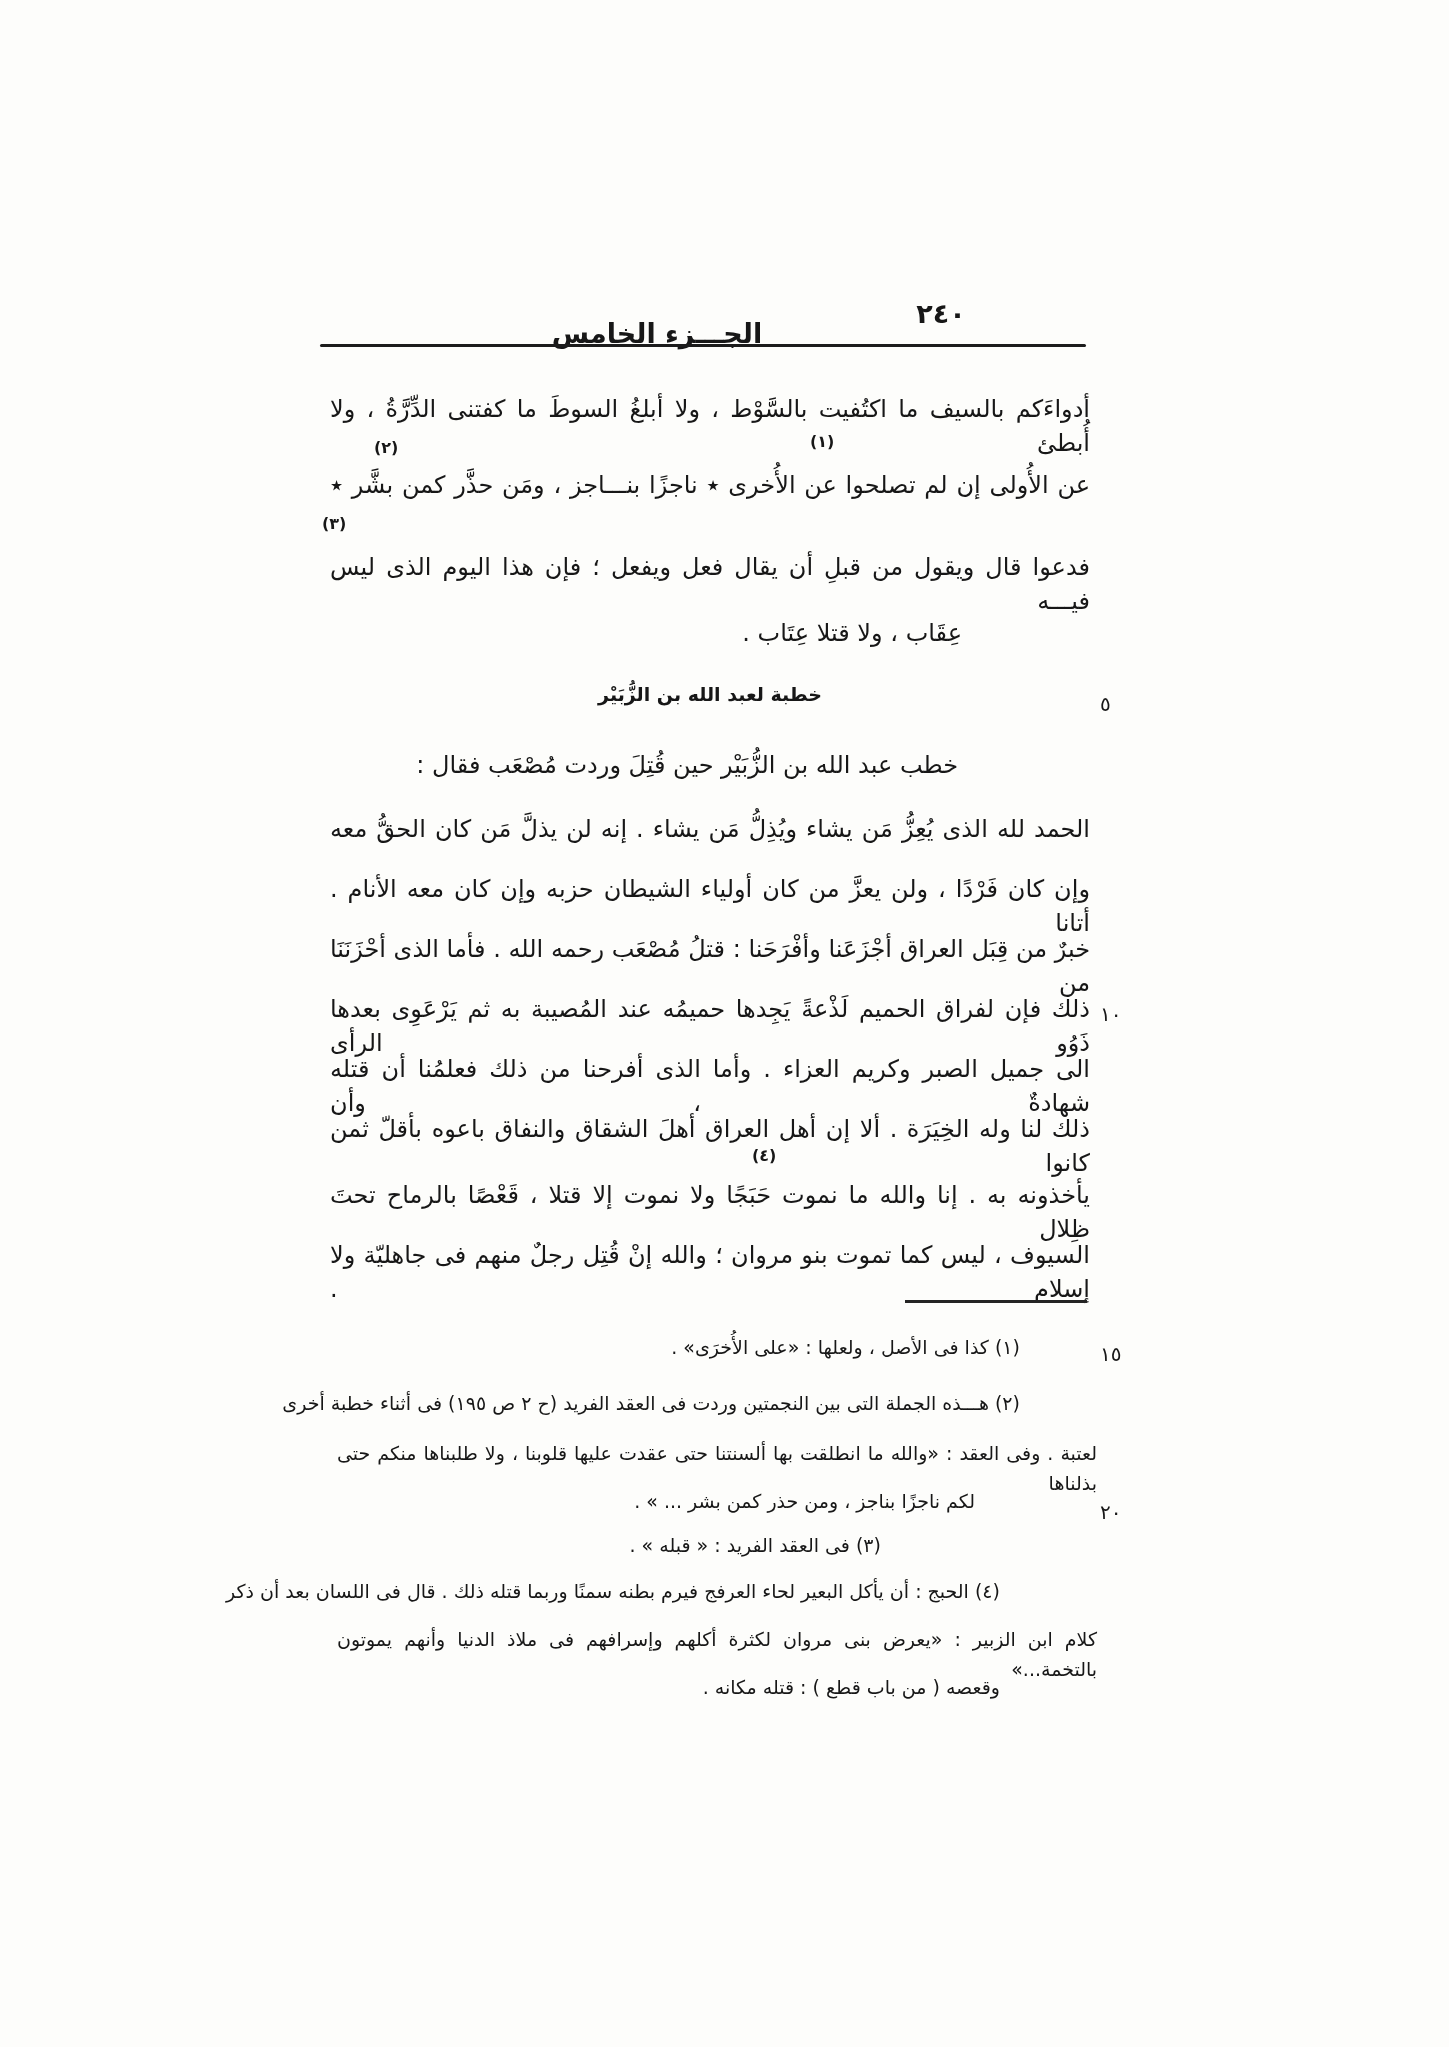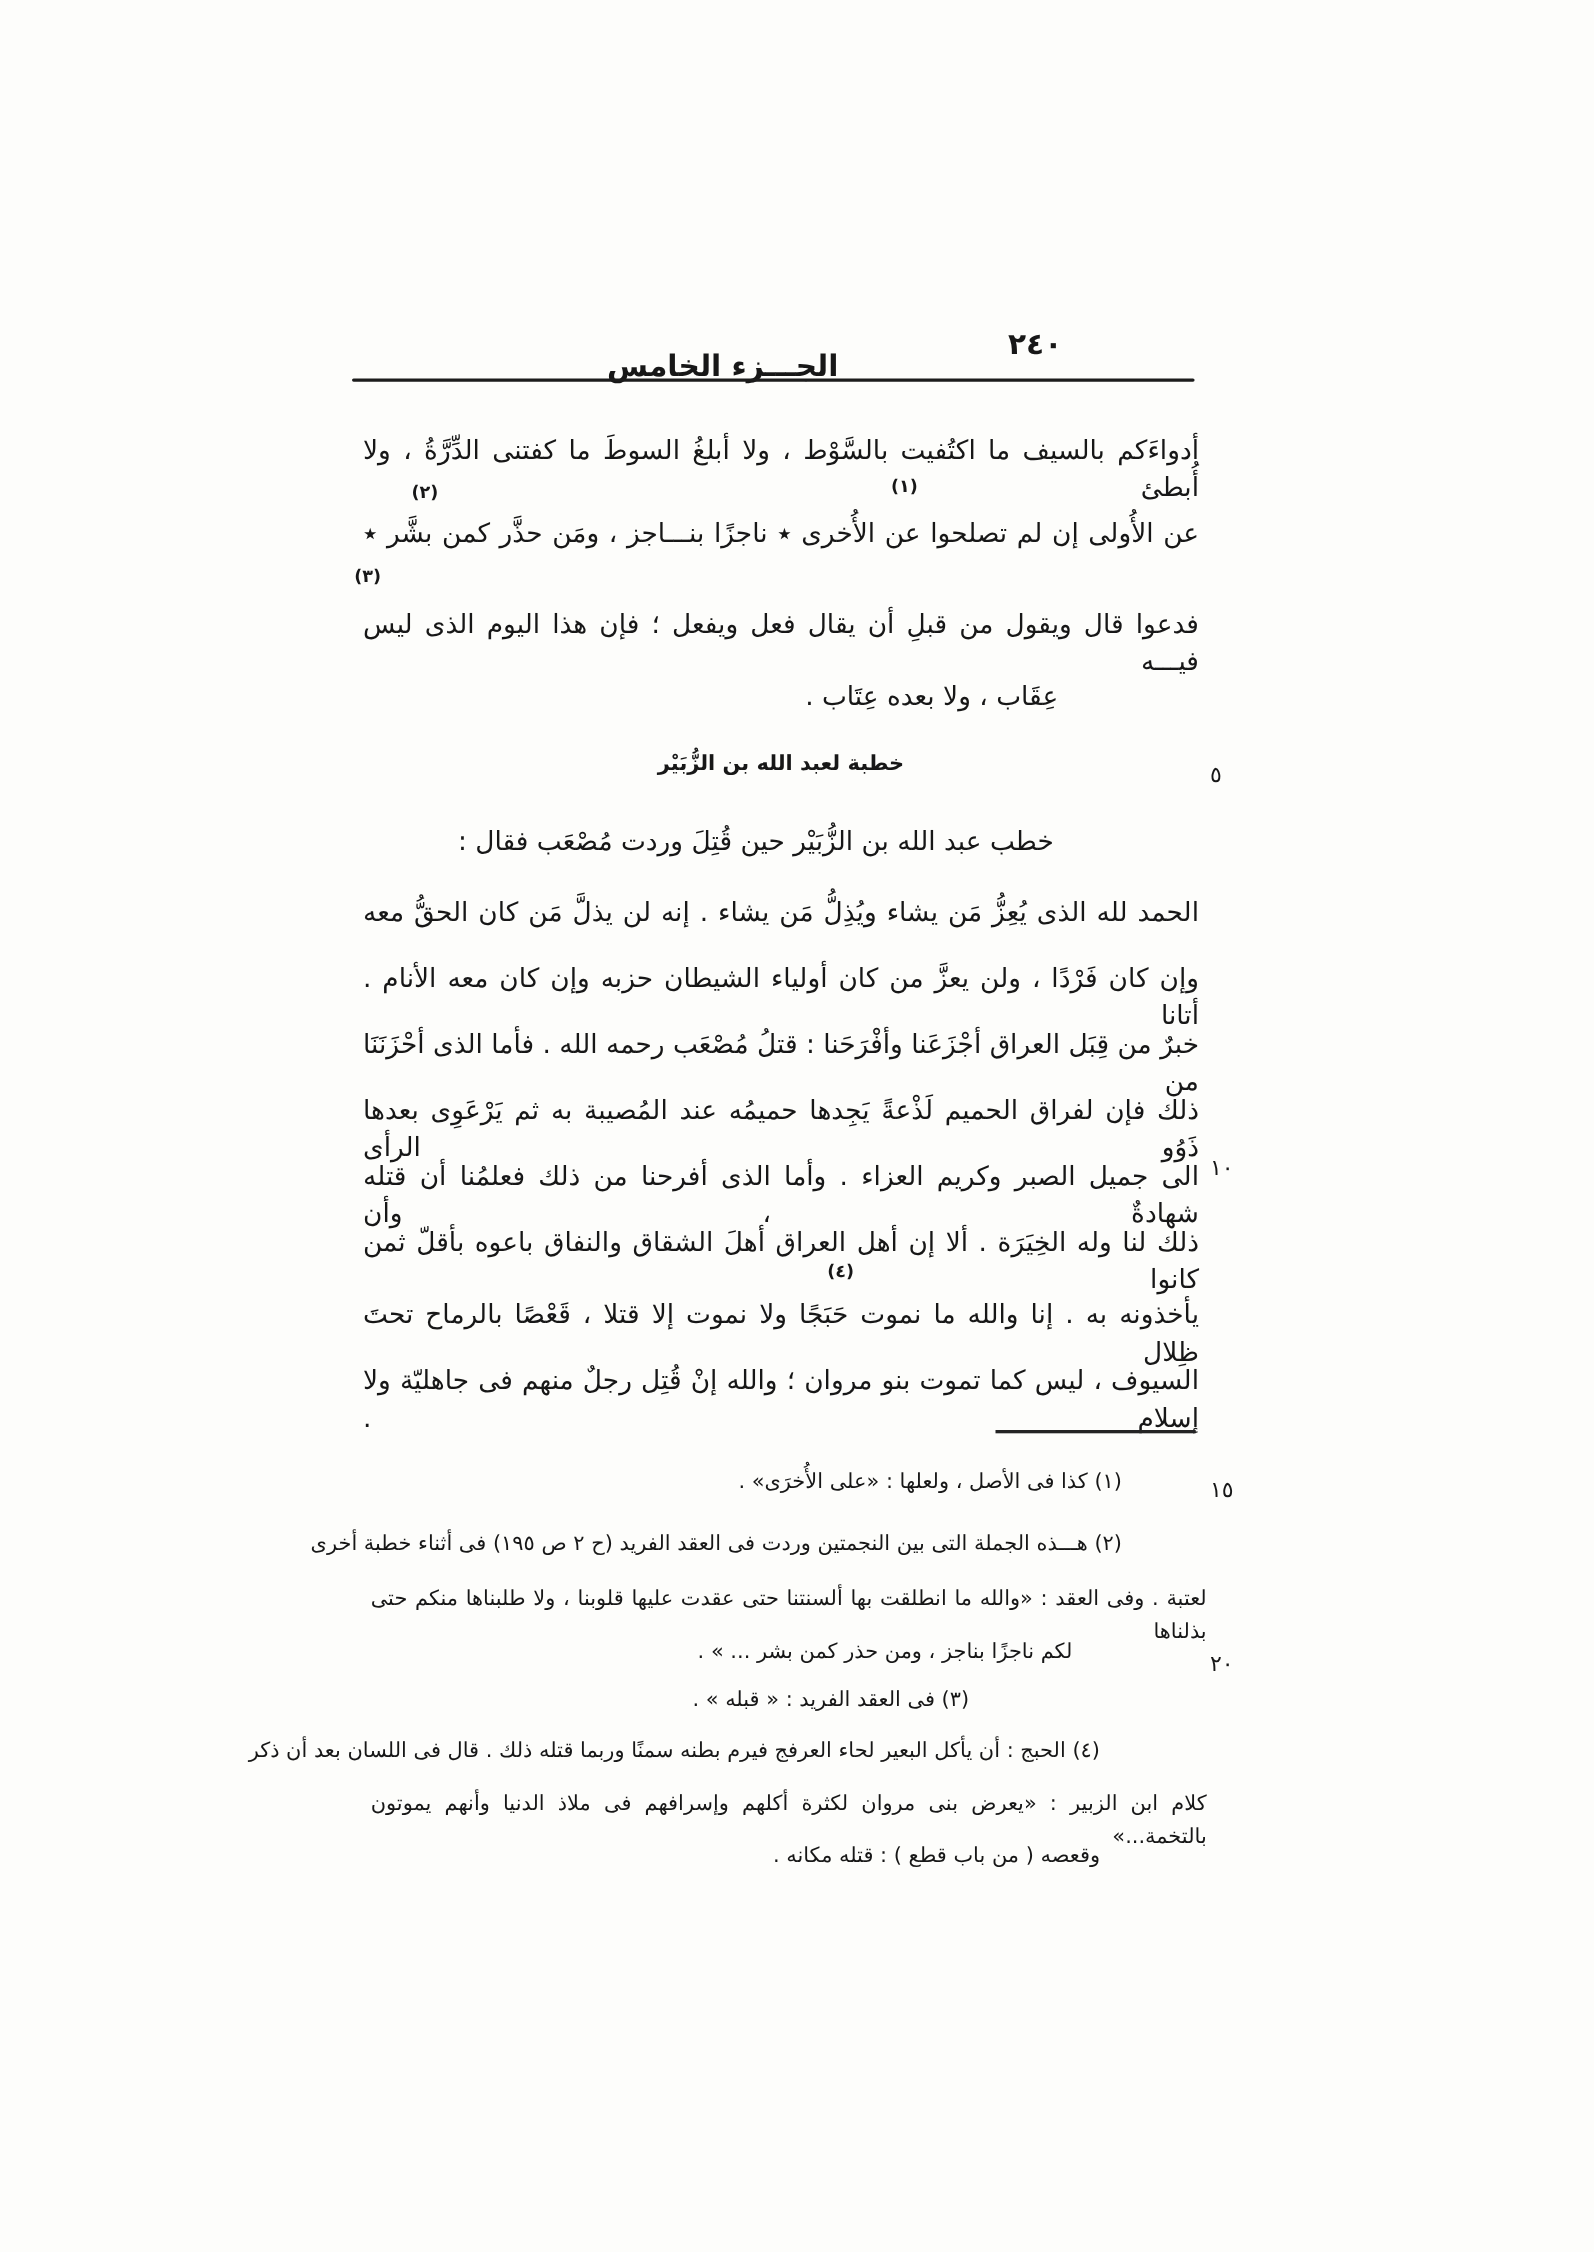--- a/index.html
+++ b/index.html
@@ -65,21 +65,21 @@
   <div class="hdr-title">الجـــزء الخامس</div>
   <div class="hdr-num">٢٤٠</div>
   <div class="hdr-rule"></div>
 
   <div class="bl just" style="top:392px">أدواءَكم بالسيف ما اكتُفيت بالسَّوْط ، ولا أبلغُ السوطَ ما كفتنى الدِّرَّةُ ، ولا أُبطئ</div>
   <span class="fnmark" style="left:810px;top:432px">(١)</span>
   <span class="fnmark" style="left:374px;top:438px">(٢)</span>
   <div class="bl just" style="top:468px">عن الأُولى إن لم تصلحوا عن الأُخرى ٭ ناجزًا بنـــاجز ، ومَن حذَّر كمن بشَّر ٭</div>
   <span class="fnmark" style="left:322px;top:514px">(٣)</span>
   <div class="bl just" style="top:550px">فدعوا قال ويقول من قبلِ أن يقال فعل ويفعل ؛ فإن هذا اليوم الذى ليس فيـــه</div>
-  <div class="bl short" style="top:616px;right:487px">عِقَاب ، ولا بعده عِتَاب .</div>
+  <div class="bl short" style="top:616px;right:487px">عِقَاب ، ولا قتلا عِتَاب .</div>
 
   <div class="heading" style="top:676px">خطبة لعبد الله بن الزُّبَيْر</div>
 
   <div class="bl short" style="top:748px;right:491px">خطب عبد الله بن الزُّبَيْر حين قُتِلَ وردت مُصْعَب فقال :</div>
 
   <div class="bl just" style="top:872px">وإن كان فَرْدًا ، ولن يعزَّ من كان أولياء الشيطان حزبه وإن كان معه الأنام . أتانا</div>
   <div class="bl just" style="top:812px">الحمد لله الذى يُعِزُّ مَن يشاء ويُذِلُّ مَن يشاء . إنه لن يذلَّ مَن كان الحقُّ معه</div>
   <div class="bl just" style="top:932px">خبرٌ من قِبَل العراق أجْزَعَنا وأفْرَحَنا : قتلُ مُصْعَب رحمه الله . فأما الذى أحْزَنَنَا من</div>
   <div class="bl just" style="top:992px">ذلك فإن لفراق الحميم لَذْعةً يَجِدها حميمُه عند المُصيبة به ثم يَرْعَوِى بعدها ذَوُو الرأى</div>
   <div class="bl just" style="top:1052px">الى جميل الصبر وكريم العزاء . وأما الذى أفرحنا من ذلك فعلمُنا أن قتله شهادةٌ ، وأن</div>
@@ -93,17 +93,17 @@
   <div class="fn shortfn" style="top:1332px;right:429px">(١) كذا فى الأصل ، ولعلها : «على الأُخرَى» .</div>
   <div class="fn shortfn" style="top:1388px;right:429px">(٢) هـــذه الجملة التى بين النجمتين وردت فى العقد الفريد (ح ٢ ص ١٩٥) فى أثناء خطبة أخرى</div>
   <div class="fn justfn" style="top:1438px">لعتبة . وفى العقد : «والله ما انطلقت بها ألسنتنا حتى عقدت عليها قلوبنا ، ولا طلبناها منكم حتى بذلناها</div>
   <div class="fn shortfn" style="top:1486px;right:474px">لكم ناجزًا بناجز ، ومن حذر كمن بشر ... » .</div>
   <div class="fn shortfn" style="top:1530px;right:568px">(٣) فى العقد الفريد : « قبله » .</div>
   <div class="fn shortfn" style="top:1576px;right:449px">(٤) الحبج : أن يأكل البعير لحاء العرفج فيرم بطنه سمنًا وربما قتله ذلك . قال فى اللسان بعد أن ذكر</div>
   <div class="fn justfn" style="top:1624px">كلام ابن الزبير : «يعرض بنى مروان لكثرة أكلهم وإسرافهم فى ملاذ الدنيا وأنهم يموتون بالتخمة...»</div>
   <div class="fn shortfn" style="top:1672px;right:449px">وقعصه ( من باب قطع ) : قتله مكانه .</div>
 
   <div class="lnum" style="top:692px">٥</div>
-  <div class="lnum" style="top:1049px">١٠</div>
+  <div class="lnum" style="top:1002px">١٠</div>
   <div class="lnum" style="top:1342px">١٥</div>
   <div class="lnum" style="top:1500px">٢٠</div>
 
 </div>
 
 </body></html>

